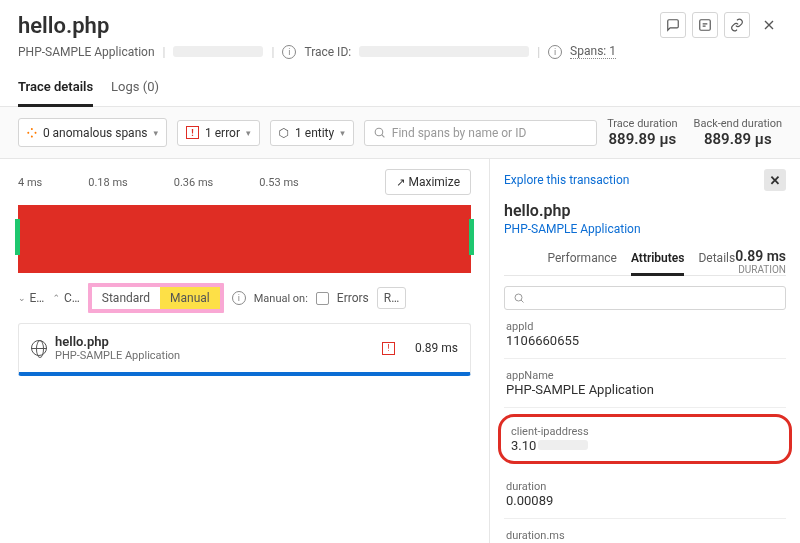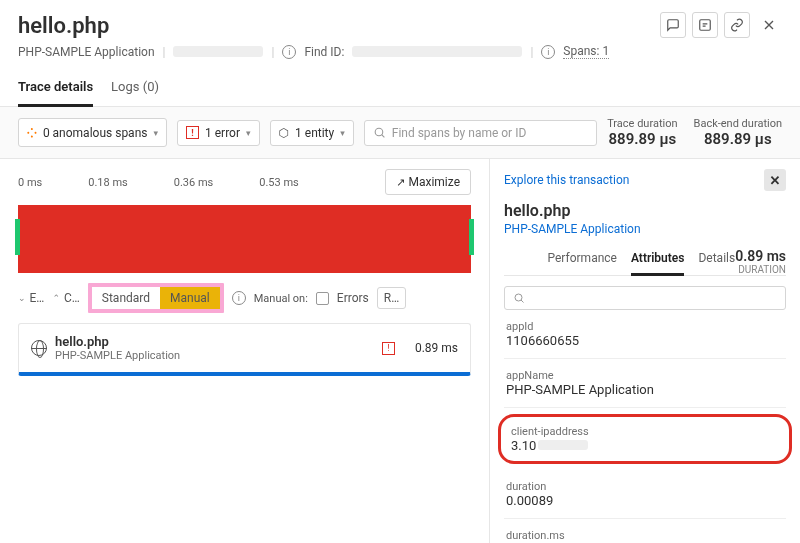--- a/index.html
+++ b/index.html
@@ -36,21 +36,21 @@
 .tl-head{display:flex;align-items:center;padding:10px 18px}
 .tl-ticks{flex:1;display:flex;gap:46px;font-size:11px;color:#606060}
 .max-btn{border:1px solid #d5d5d5;border-radius:3px;padding:5px 10px;font-size:12px;cursor:pointer;background:#fff}
 .tl-chart{margin:0 18px;height:68px;background:#df2d24;position:relative;border-bottom:3px solid #df2d24}
 .tl-chart .l-bar,.tl-chart .r-bar{position:absolute;top:14px;width:5px;height:36px;background:#1ec76f}
 .tl-chart .l-bar{left:-3px}.tl-chart .r-bar{right:-3px}
 .ctrl-row{display:flex;align-items:center;gap:8px;padding:10px 18px;font-size:12px;color:#555}
 .ec{display:flex;align-items:center;gap:4px;cursor:pointer}
 .seg{display:flex;border:4px solid #f9a8d4;border-radius:1px;overflow:hidden}
 .seg span{padding:4px 10px;cursor:pointer}
-.seg .on{background:#eab308}
+.seg .on{background:#fde047}
 .cb{width:13px;height:13px;border:1px solid #999;border-radius:2px}
 .span-card{margin:0 18px;border:1px solid #e6e6e6;border-radius:3px;padding:10px 12px;display:flex;align-items:center;border-bottom:4px solid #0b6dd4}
 .globe{width:16px;height:16px;border:1.2px solid #555;border-radius:50%;position:relative;margin-right:8px;flex-shrink:0}
 .globe:before{content:"";position:absolute;left:4px;top:-1px;width:6px;height:16px;border:1.2px solid #555;border-radius:50%}
 .globe:after{content:"";position:absolute;left:-1px;top:7px;width:16px;height:1px;background:#555}
 .span-info{flex:1}
 .span-info .sn{font-weight:600;font-size:13px}
 .span-info .sa{font-size:11px;color:#707070}
 .span-err{color:#df2d24;border:1px solid #df2d24;width:13px;height:13px;display:flex;align-items:center;justify-content:center;font-size:9px;margin-right:20px}
 .span-time{font-size:12px}
@@ -103,21 +103,21 @@
           </svg>
         </div>
     </div>
   </div>
   <div class="sub-row">
     <span>PHP-SAMPLE Application</span>
     <span class="sep">|</span>
     <span class="blur s1">x</span>
     <span class="sep">|</span>
     <span class="info-i">i</span>
-    <span>Find ID:</span>
+    <span>Trace ID:</span>
     <span class="blur s2">x</span>
     <span class="sep">|</span>
     <span class="info-i">i</span>
     <span class="dotted">Spans: 1</span>
   </div>
 </div>
 
 <div class="tabs">
   <div class="tab active">Trace details</div>
   <div class="tab">Logs (0)</div>
@@ -155,21 +155,21 @@
       <div class="ml">Back-end duration</div>
       <div class="mv">889.89 μs</div>
     </div>
   </div>
 </div>
 
 <div class="body">
   <div class="left">
     <div class="tl-head">
       <div class="tl-ticks">
-        <span>0 ms</span>
+        <span>4 ms</span>
         <span>0.18 ms</span>
         <span>0.36 ms</span>
         <span>0.53 ms</span>
       </div>
       <div class="max-btn">
         <span style="font-size:11px">↗</span> <span>Maximize</span>
       </div>
     </div>
     <div class="tl-chart">
       <div class="l-bar"></div>

